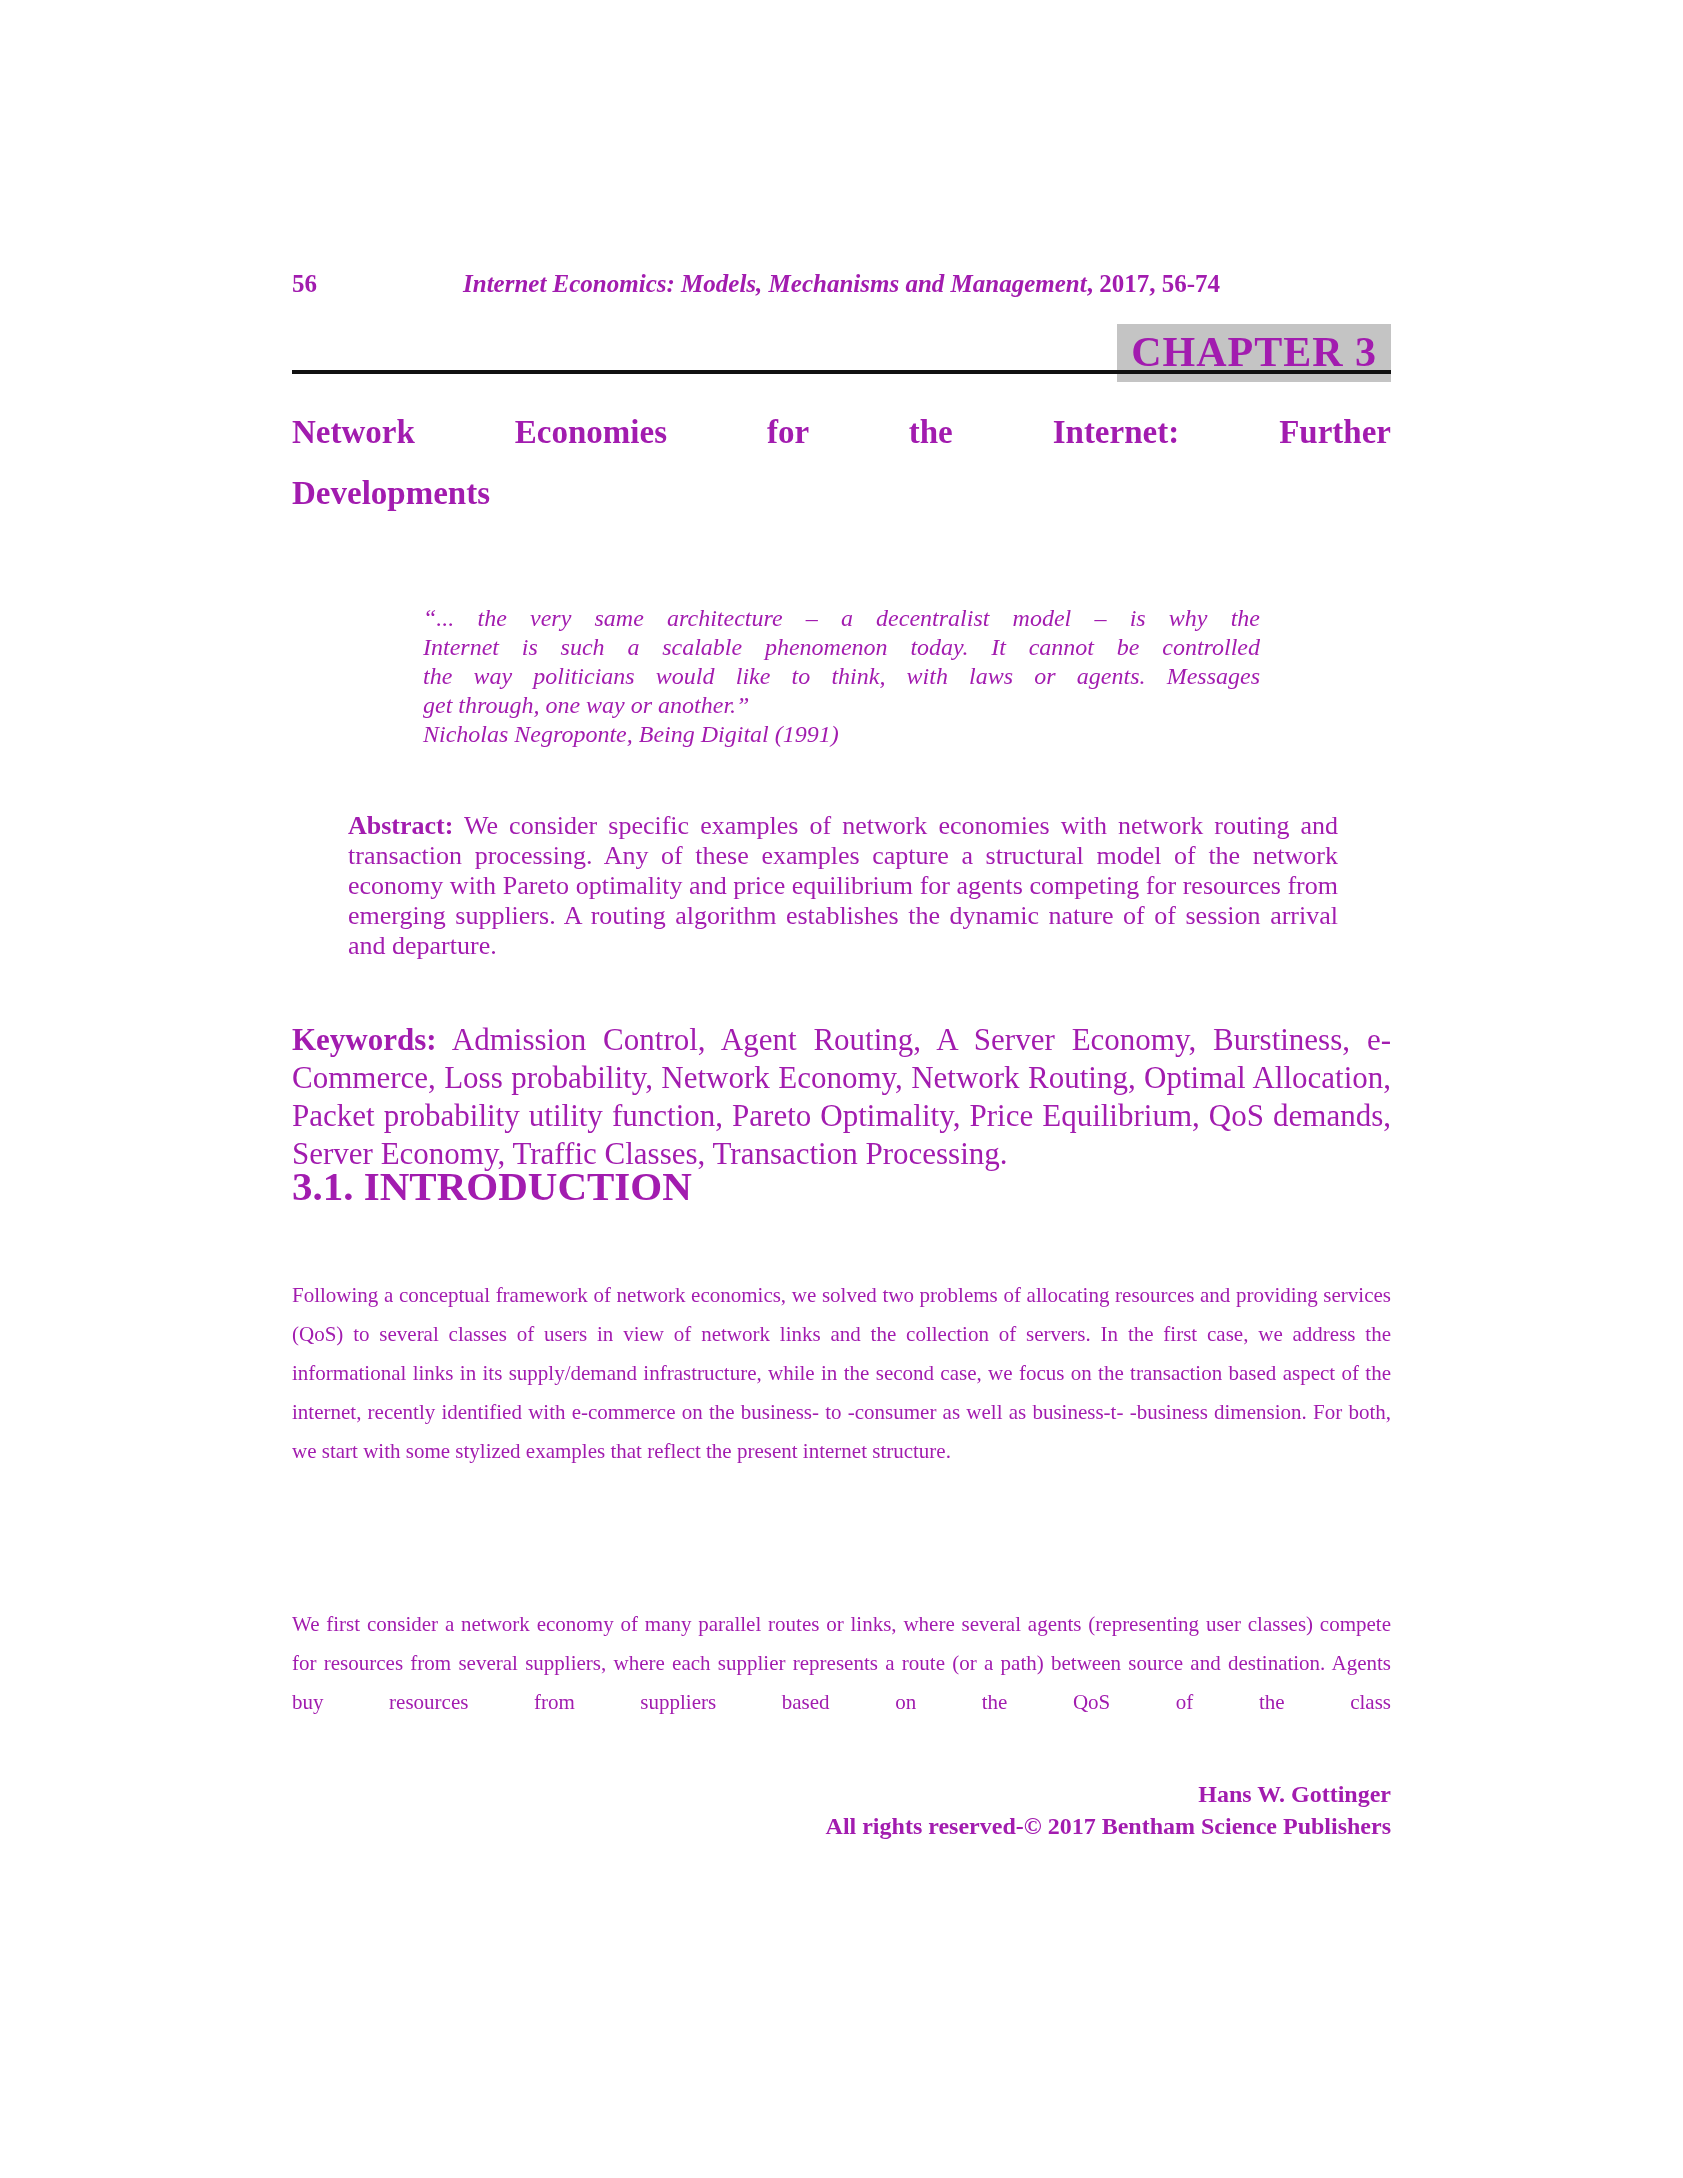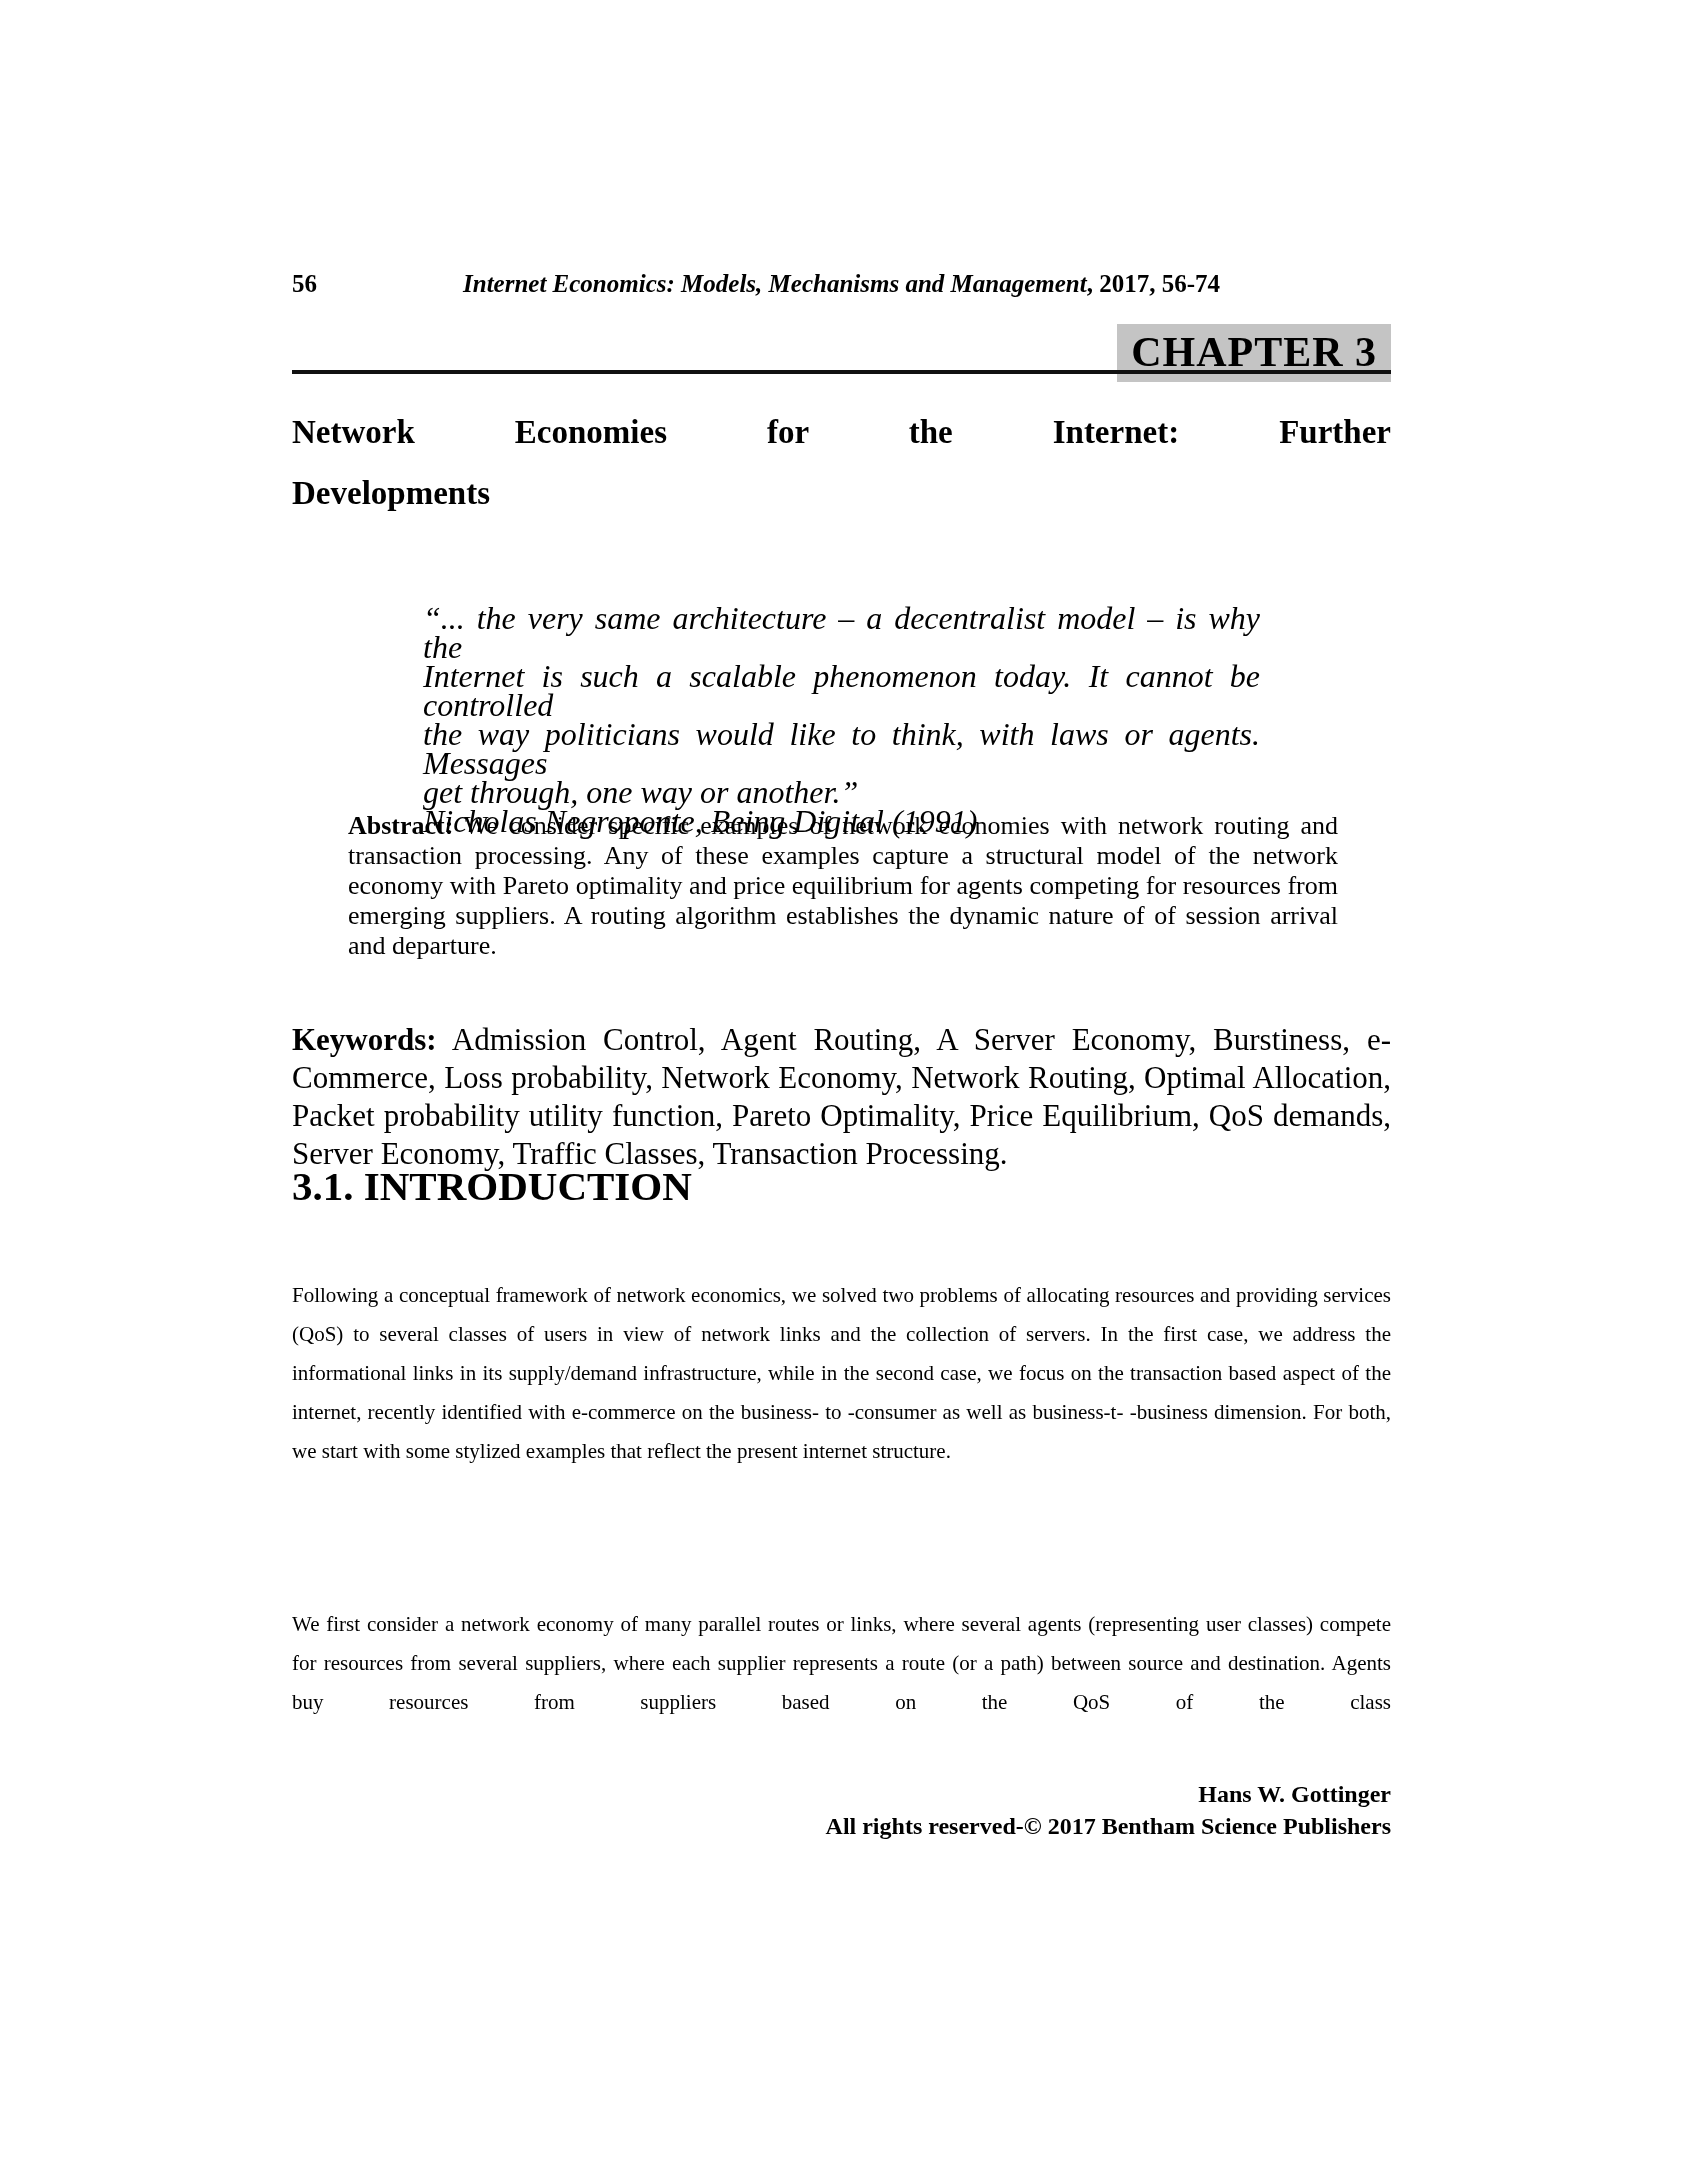--- a/index.html
+++ b/index.html
@@ -5,21 +5,21 @@
   html, body {
     margin: 0;
     padding: 0;
     background: #ffffff;
   }
   .page {
     position: relative;
     width: 1683px;
     height: 2178px;
     background: #ffffff;
-    color: #000000;
+    color: #a21caf;
     font-family: "Liberation Serif", "DejaVu Serif", serif;
     overflow: hidden;
   }
   .content {
     position: absolute;
     left: 292px;
     top: 0;
     width: 1099px;
     height: 100%;
   }
@@ -79,21 +79,21 @@
     text-align: justify;
     text-align-last: justify;
   }
   
   .epigraph {
     position: absolute;
     top: 604px;
     left: 131px;
     width: 837px;
     font-style: italic;
-    font-size: 32px;
+    font-size: 24px;
     line-height: 29px;
   }
   
   .abstract {
     position: absolute;
     top: 785px;
     left: 56px;
     width: 990px;
     font-size: 26px;
     line-height: 30px;

